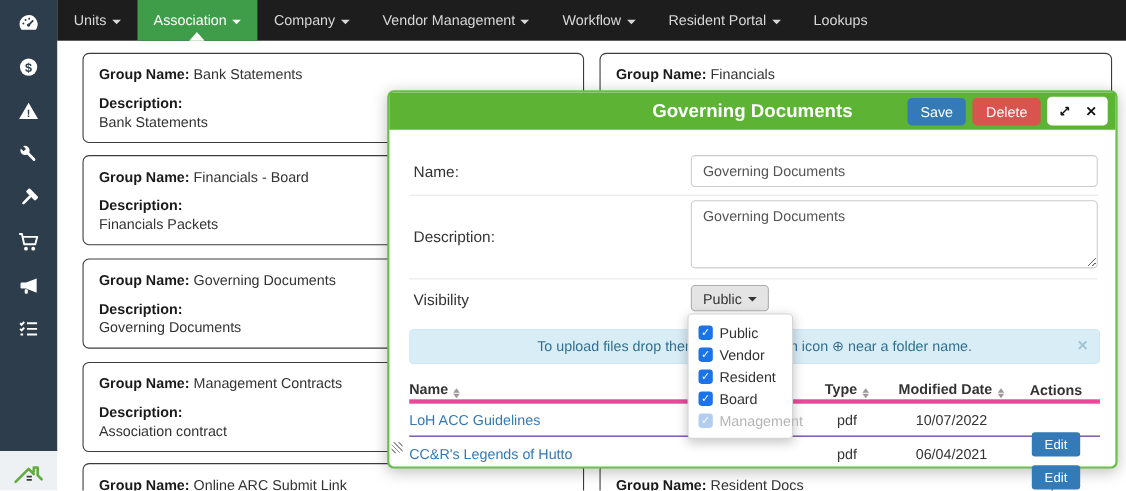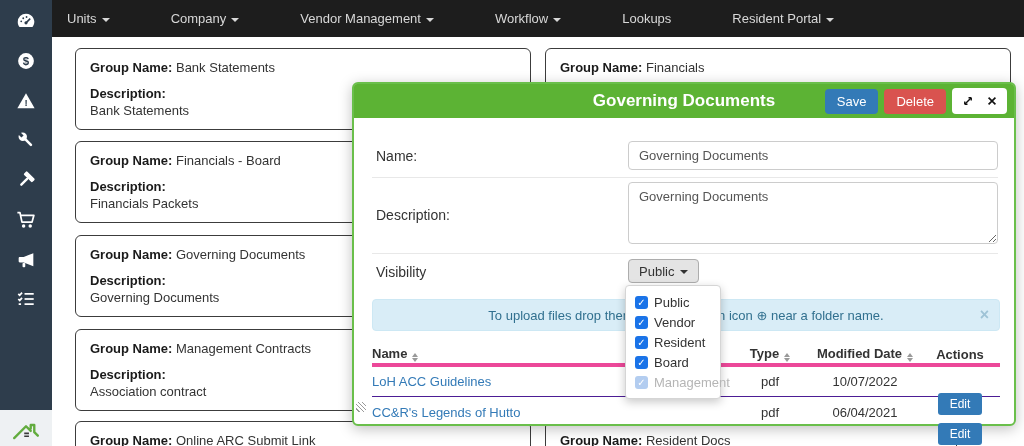--- a/index.html
+++ b/index.html
@@ -7,21 +7,21 @@
   body { font-family:"Liberation Sans","DejaVu Sans",sans-serif; background:#fff; overflow:hidden; position:relative; }
 
   
   .sidebar { position:absolute; left:0; top:0; width:52px; height:410px; background:#2e3d4c; z-index:30; }
   .sidebar .sicon { position:absolute; left:0; width:52px; height:34px; display:flex; align-items:center; justify-content:center; cursor:pointer; }
   .sidebar svg { width:22px; height:22px; }
   .logo-area { position:absolute; left:0; top:410px; width:52px; height:36px; background:#eef1f3; display:flex; align-items:center; justify-content:center; z-index:30; }
   .logo-area svg { width:30px; height:26px; }
 
   
-  .topnav { position:absolute; left:52px; top:0; width:972px; height:37px; background:#1d1d1d; display:flex; z-index:10;gap:31px; }
+  .topnav { position:absolute; left:52px; top:0; width:972px; height:37px; background:#1d1d1d; display:flex; z-index:10; }
   .nav-item { position:relative; height:37px; line-height:37px; padding:0 15px; font-size:13px; color:#d8d8d8; cursor:pointer; white-space:nowrap; }
   .nav-item.active { background:#3f9d49; color:#fff; }
   .nav-item.active::after { content:""; position:absolute; left:50%; transform:translateX(-50%); bottom:0;
      border-left:7px solid transparent; border-right:7px solid transparent; border-bottom:8px solid #fff; }
   .caret { display:inline-block; margin-left:5px; border-left:4px solid transparent; border-right:4px solid transparent; border-top:4px solid #d8d8d8; vertical-align:middle; }
   .nav-item.active .caret { border-top-color:#fff; }
 
   
   .card { position:absolute; background:#fff; border:1px solid #3c3c3c; border-radius:6px; padding:11px 14px; font-size:13px; color:#333; z-index:1; cursor:pointer; }
   .card .row1 { margin-bottom:11px; }
@@ -147,25 +147,26 @@
 </div>
 <div class="logo-area">
   <svg viewBox="0 0 24 22">
     <path d="M2 19.5 12 9.5l4 4M16 11.5V8.5h3v6l3 3" fill="none" stroke="#62ac3e" stroke-width="2" stroke-linecap="round" stroke-linejoin="round"></path>
     <path d="M10.5 15.5h4M10.5 18h4" stroke="#3a3a3a" stroke-width="1.4"></path>
   </svg>
 </div>
 
 <div class="topnav">
   <div class="nav-item"><span>Units</span><span class="caret"></span></div>
+  <div class="nav-item active"><span>Association</span><span class="caret"></span></div>
   <div class="nav-item"><span>Company</span><span class="caret"></span></div>
   <div class="nav-item"><span>Vendor Management</span><span class="caret"></span></div>
   <div class="nav-item"><span>Workflow</span><span class="caret"></span></div>
+  <div class="nav-item"><span>Resident Portal</span><span class="caret"></span></div>
   <div class="nav-item"><span>Lookups</span></div>
-  <div class="nav-item"><span>Resident Portal</span><span class="caret"></span></div>
 </div>
 
 <div class="card" style="left:75px; top:48px; width:456px; height:82px;">
   <div class="row1"><b>Group Name:</b> <span>Bank Statements</span></div>
   <div class="desc-label">Description:</div>
   <div>Bank Statements</div>
 </div>
 <div class="card" style="left:75px; top:141px; width:456px; height:82px;">
   <div class="row1"><b>Group Name:</b> <span>Financials - Board</span></div>
   <div class="desc-label">Description:</div>

